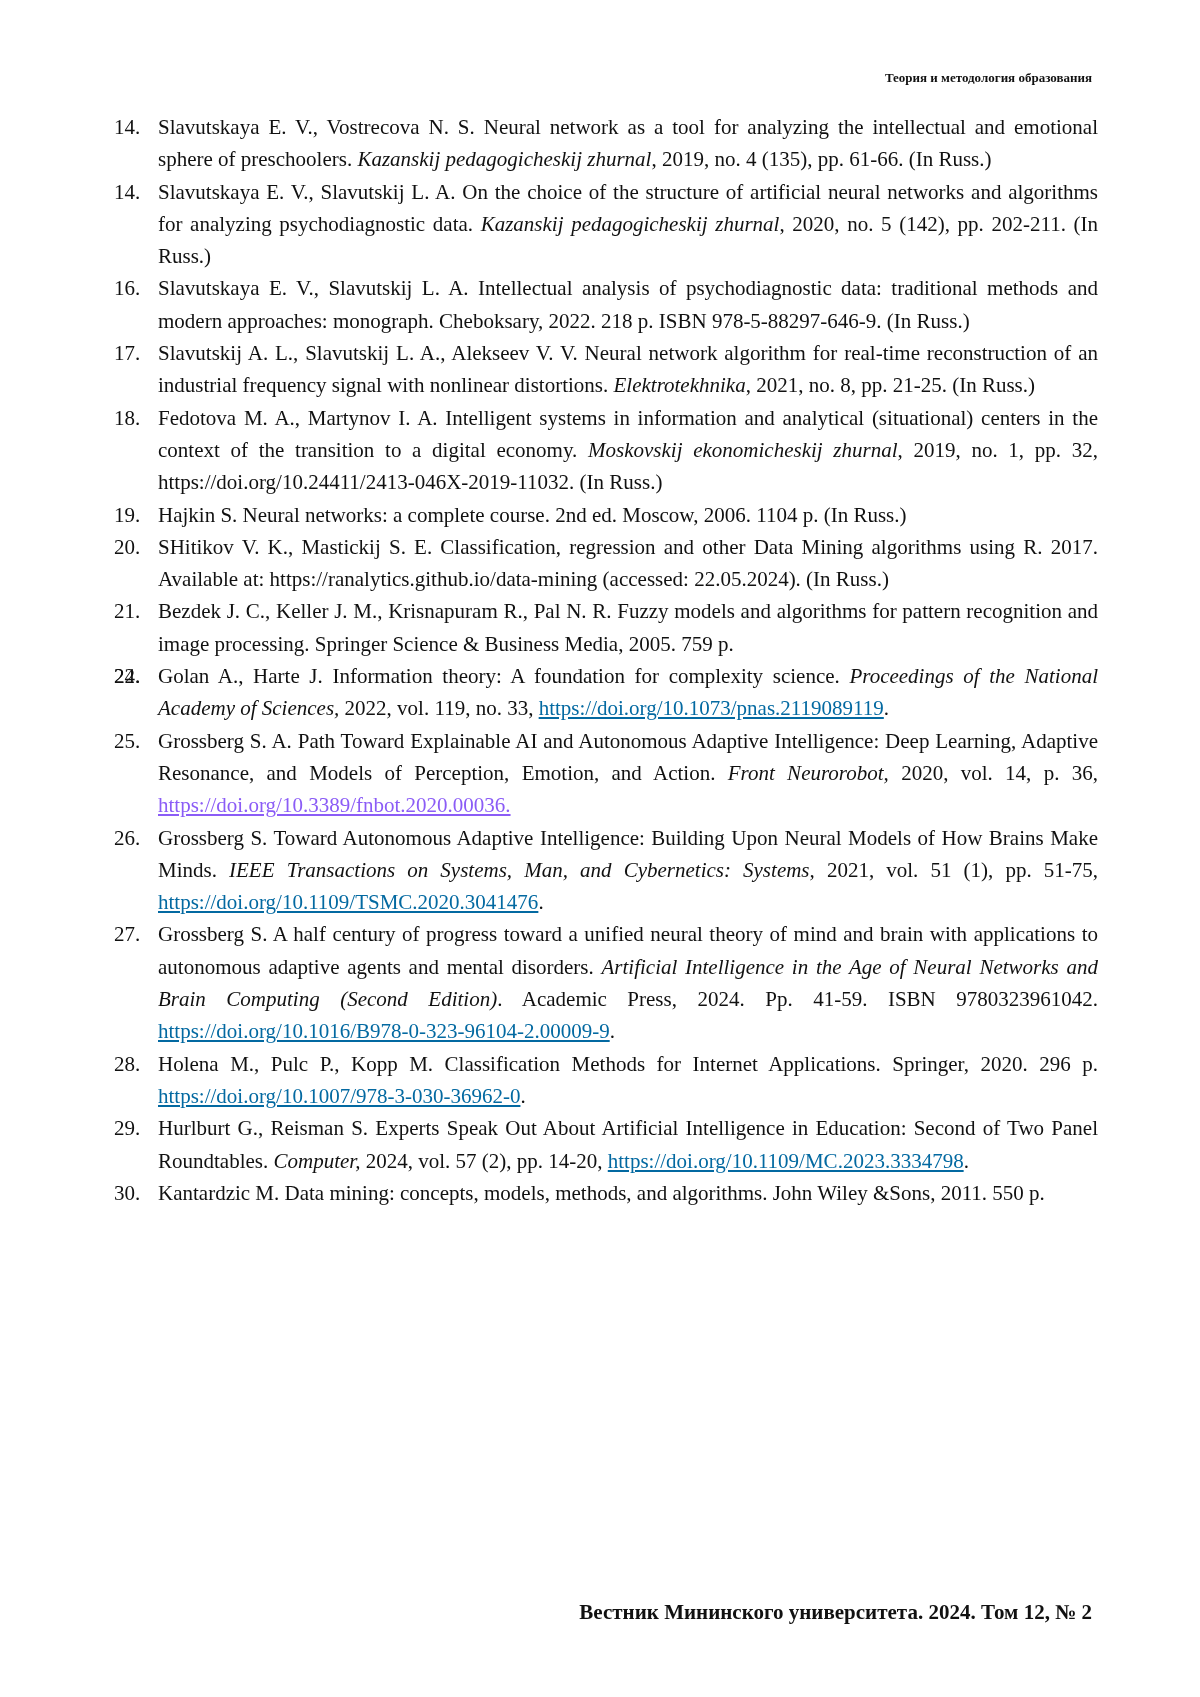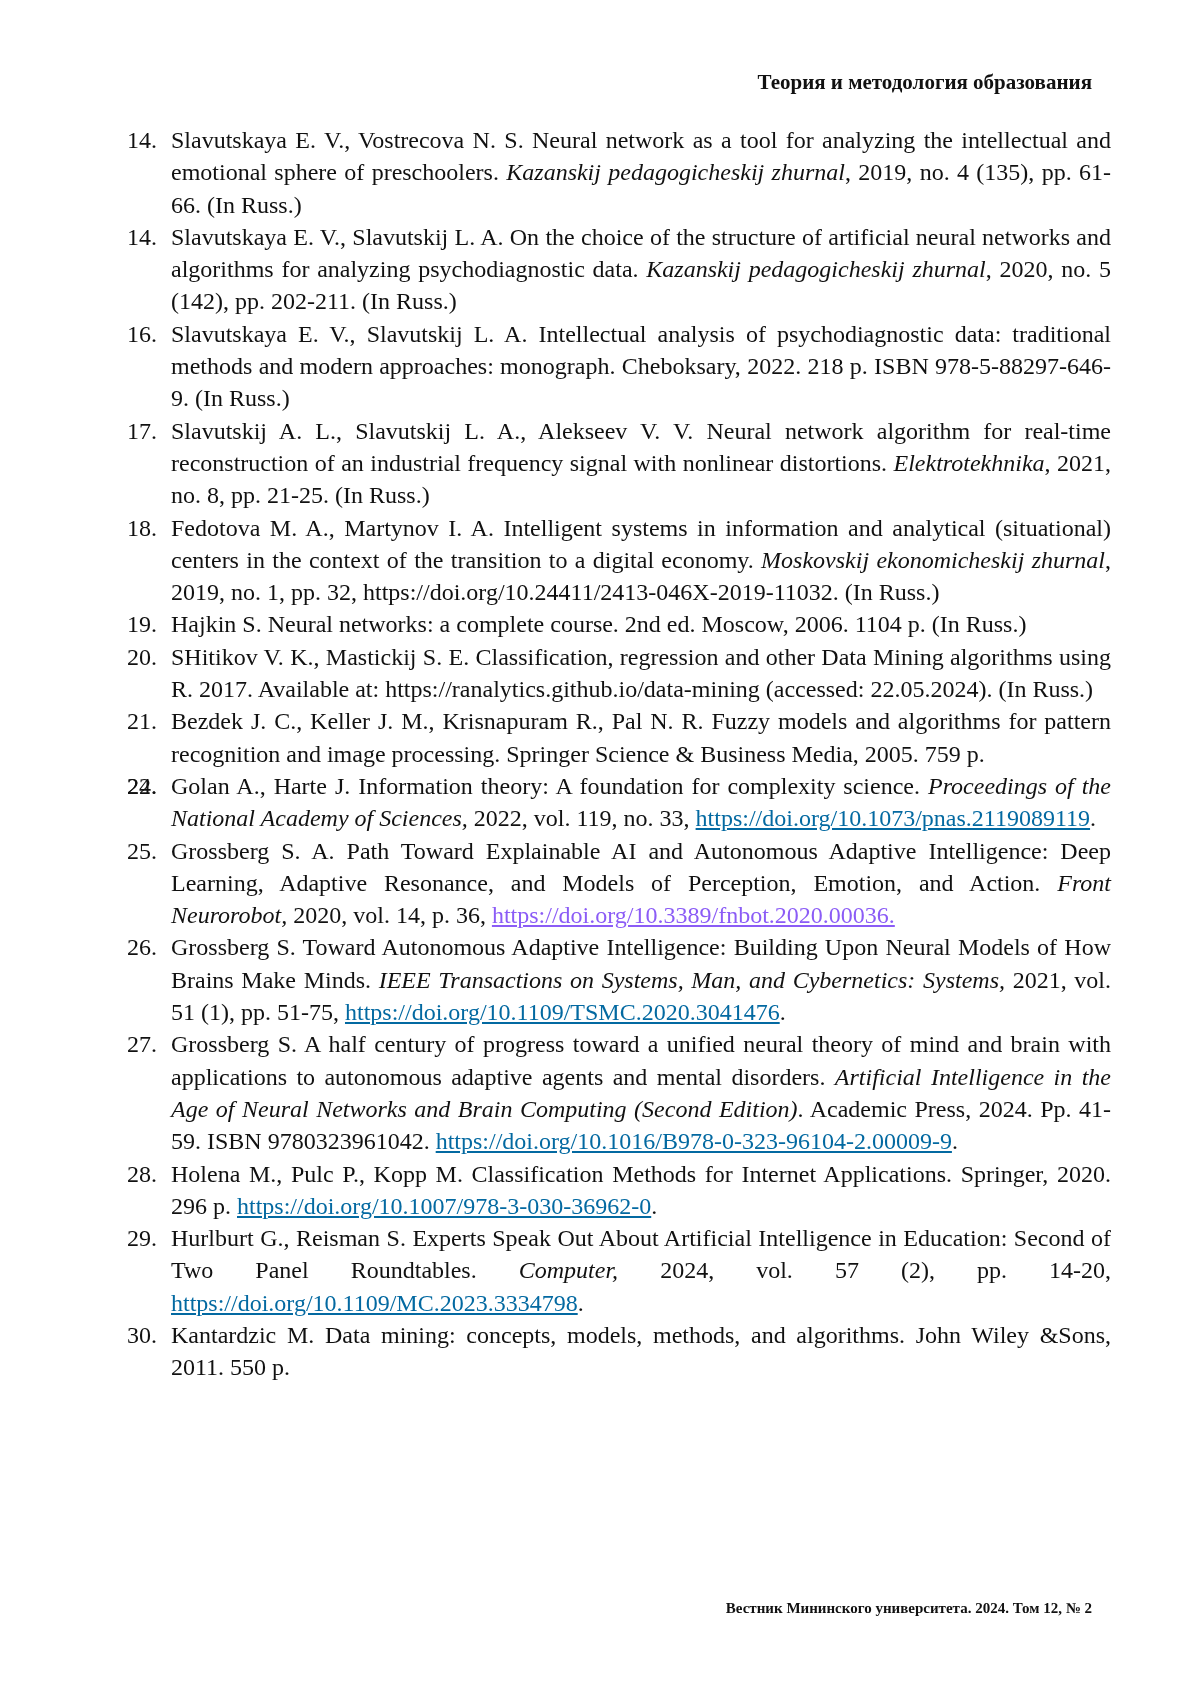--- a/index.html
+++ b/index.html
@@ -13,32 +13,32 @@
       position: relative;
       overflow: hidden;
       font-family: "Liberation Serif", "DejaVu Serif", serif;
       color: #111111;
     }
     .running-head {
       position: absolute;
       top: 70px;
       right: 108px;
       font-weight: bold;
-      font-size: 21px;
+      font-size: 13px;
       letter-spacing: 0;
     }
     .refs {
       position: absolute;
       top: 111px;
       left: 108px;
       width: 990px;
-      margin: 13px;
+      margin: 0;
       padding: 0;
       list-style: none;
-      font-size: 24px;
+      font-size: 21px;
       line-height: 32.3px;
     }
     .ref {
       position: relative;
       padding-left: 50px;
       text-align: justify;
       margin: 0;
     }
     .ref-num {
       position: absolute;
@@ -52,21 +52,21 @@
     }
     .link-plain {
       color: #8b5cf6;
       text-decoration: underline;
     }
     .running-foot {
       position: absolute;
       top: 1600px;
       right: 108px;
       font-weight: bold;
-      font-size: 15px;
+      font-size: 21px;
     }
   </style>
 </head>
 <body>
 
 <div class="running-head">Теория и методология образования</div>
 
 <ol class="refs">
 
   <li class="ref">

